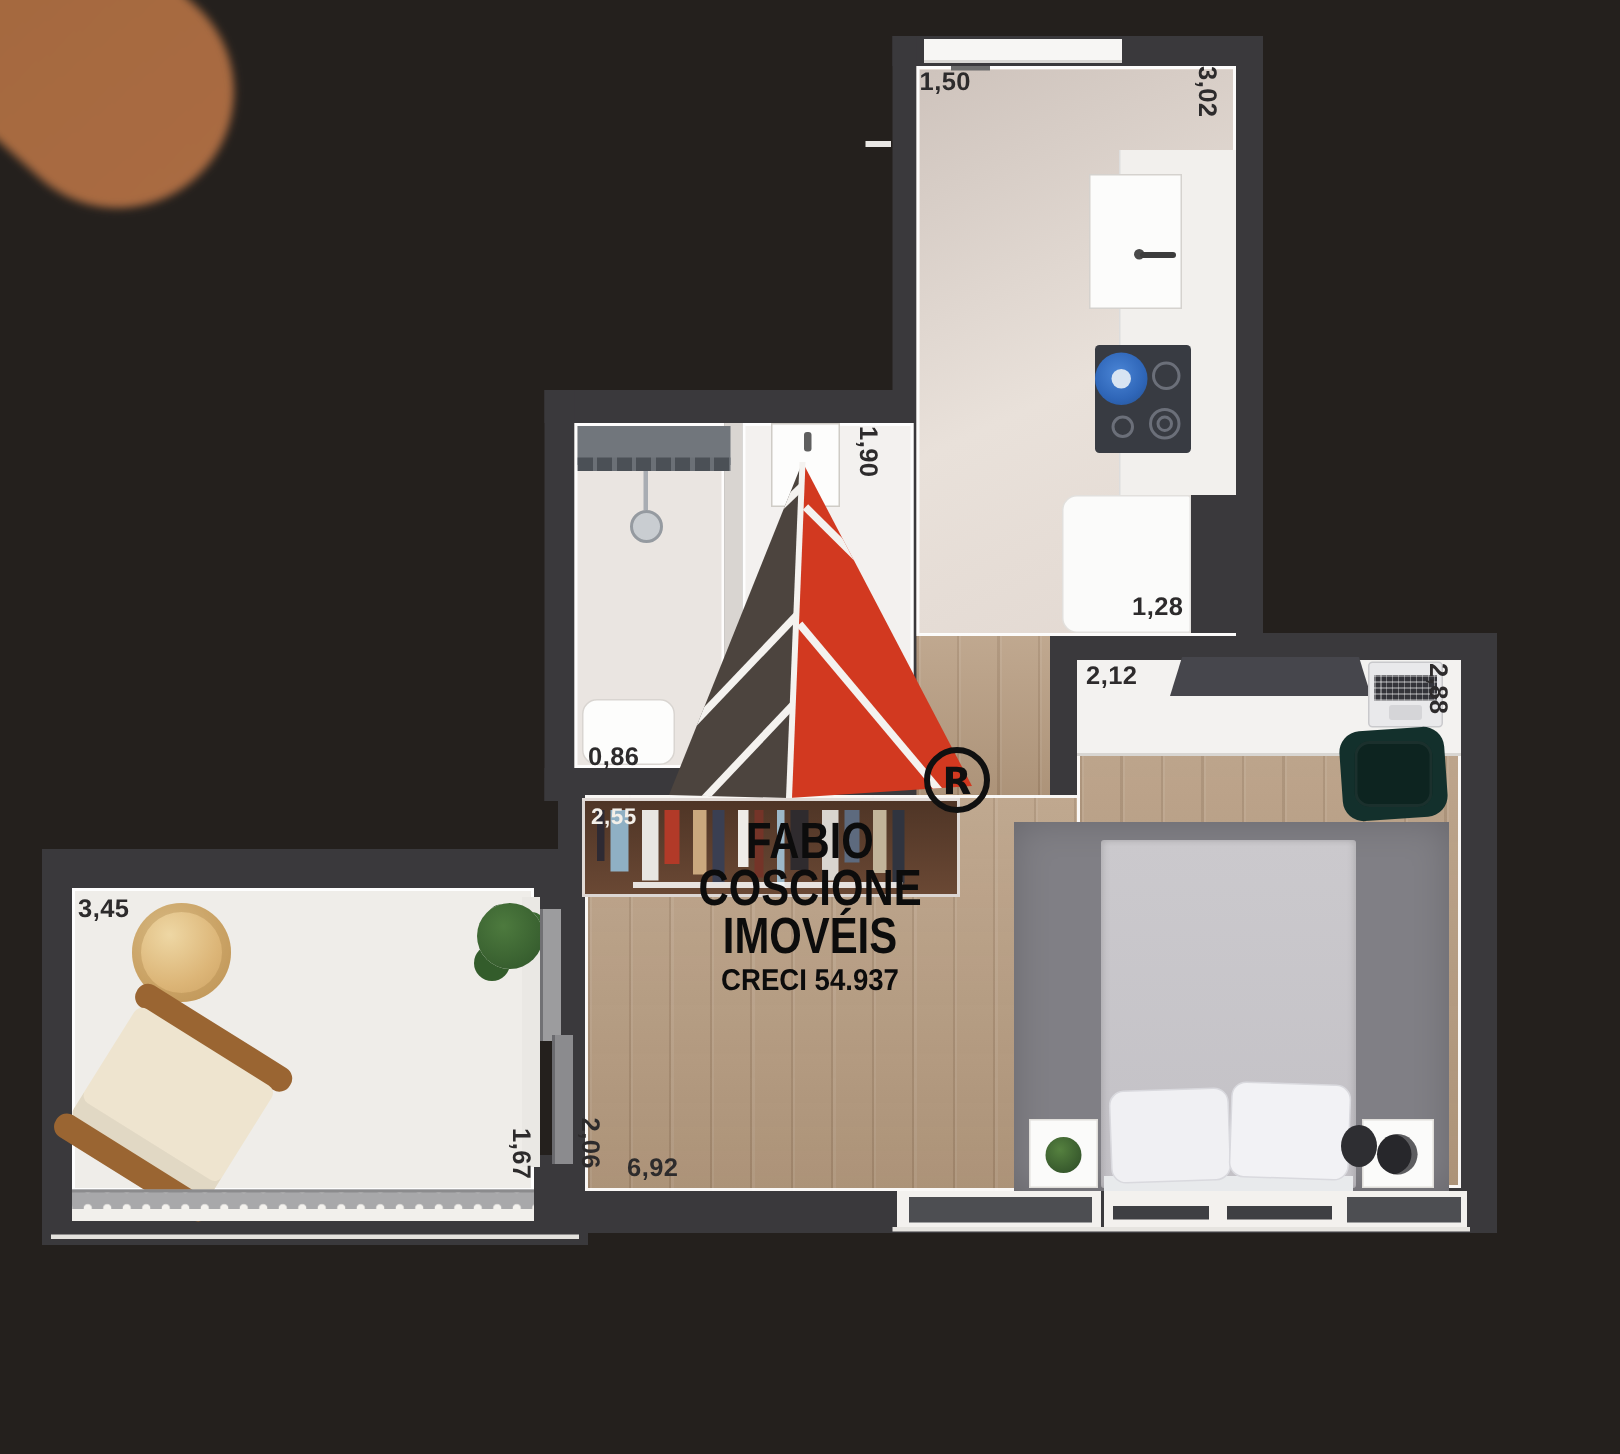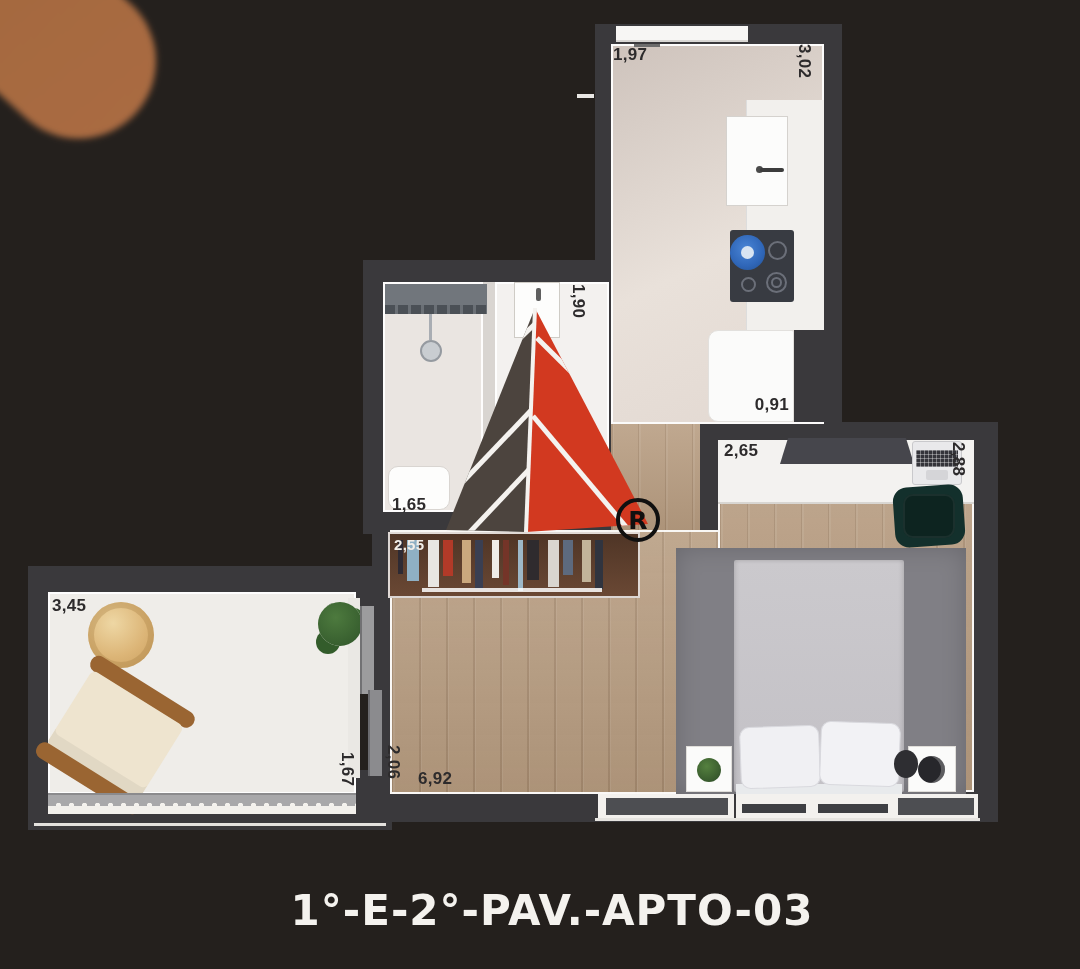--- a/index.html
+++ b/index.html
@@ -155,28 +155,28 @@
 
   <div class="abs" style="left:598px;top:794px;width:136px;height:26px;background:#f3f1ee;z-index:4"></div>
   <div class="abs" style="left:606px;top:798px;width:122px;height:17px;background:#4d4e52;z-index:4"></div>
   <div class="abs" style="left:736px;top:794px;width:158px;height:26px;background:#f3f1ee;z-index:4"></div>
   <div class="abs" style="left:742px;top:804px;width:64px;height:9px;background:#3e3f43;z-index:4"></div>
   <div class="abs" style="left:818px;top:804px;width:70px;height:9px;background:#3e3f43;z-index:4"></div>
   <div class="abs" style="left:894px;top:794px;width:84px;height:26px;background:#f3f1ee;z-index:4"></div>
   <div class="abs" style="left:898px;top:798px;width:76px;height:17px;background:#4d4e52;z-index:4"></div>
   <div class="abs" style="left:595px;top:818px;width:385px;height:3px;background:#e6e4e0;z-index:4"></div>
 
-  <div class="dim" style="left:613px;top:46px">1,97</div>
+  <div class="dim" style="left:613px;top:46px">1,50</div>
   <div class="dim dimv" style="left:796px;top:44px">3,02</div>
-  <div class="dim" style="left:737px;top:396px;width:52px;text-align:right">0,91</div>
+  <div class="dim" style="left:737px;top:396px;width:52px;text-align:right">1,28</div>
   <div class="dim dimv" style="left:570px;top:284px">1,90</div>
-  <div class="dim" style="left:392px;top:496px">1,65</div>
+  <div class="dim" style="left:392px;top:496px">0,86</div>
   <div class="dim light" style="left:394px;top:537px;z-index:6">2,55</div>
   <div class="dim dimv" style="left:614px;top:502px;font-size:15px">98</div>
-  <div class="dim" style="left:724px;top:442px">2,65</div>
+  <div class="dim" style="left:724px;top:442px">2,12</div>
   <div class="dim dimv" style="left:950px;top:442px">2,88</div>
   <div class="dim" style="left:52px;top:597px">3,45</div>
   <div class="dim dimv" style="left:339px;top:752px">1,67</div>
   <div class="dim dimv" style="left:385px;top:745px">2,06</div>
   <div class="dim" style="left:418px;top:770px">6,92</div>
 
   <svg class="logo-svg" width="210" height="236" viewBox="0 0 210 236">
     <defs>
       <clipPath id="faceL">
           <polygon points="97,10 8,232 88,234"></polygon>
@@ -193,15 +193,19 @@
       <line x1="55" y1="66" x2="99" y2="24"></line>
     </g>
     <g clip-path="url(#faceR)" stroke="#f4f2ef" stroke-width="5">
       <line x1="99" y1="40" x2="202" y2="142"></line>
       <line x1="95" y1="118" x2="194" y2="236"></line>
       <line x1="112" y1="22" x2="180" y2="88"></line>
     </g>
     <line x1="97" y1="10" x2="88" y2="234" stroke="#f4f2ef" stroke-width="4"></line>
   </svg>
   <div class="rbadge">R</div>
-
-  <div class="caption">1°-E-2°-PAV.-APTO-03</div>
+  <div class="logo-text">
+    <div class="logo-l1">FABIO COSCIONE</div>
+    <div class="logo-l2">IMOVÉIS</div>
+    <div class="logo-l3">CRECI 54.937</div>
+  </div>
+
 </div>
 
 </body></html>

